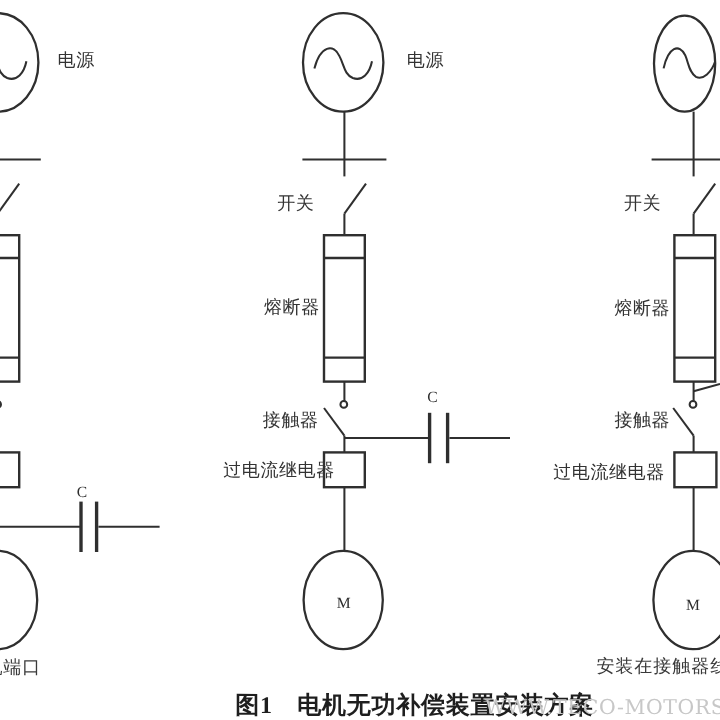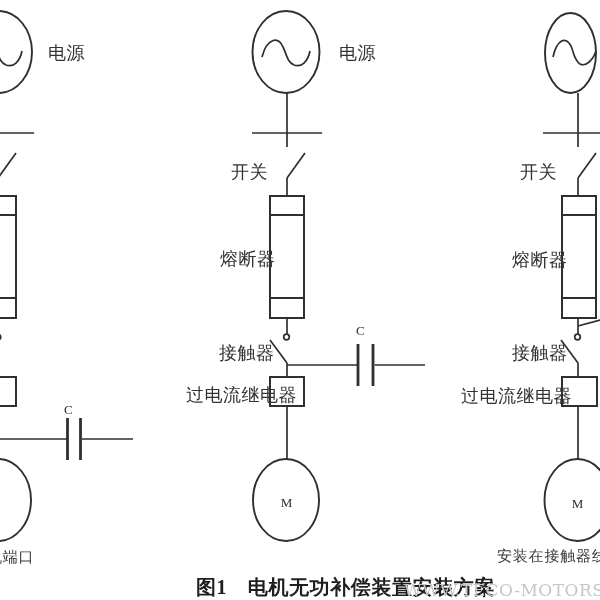--- a/index.html
+++ b/index.html
@@ -3,21 +3,21 @@
 <meta charset="utf-8">
 <style>
   html,body { margin:0; padding:0; background:#fff; }
   .stage {
     position:relative; width:600px; height:600px;
     background:#ffffff; overflow:hidden;
     font-family:"Liberation Serif","DejaVu Serif",serif;
   }
   .stage svg { position:absolute; left:0; top:0; }
   .lbl {
-    position:absolute; font-size:18px; letter-spacing:0.5px;
+    position:absolute; font-size:15px; letter-spacing:0.5px;
     color:#333333; white-space:nowrap; line-height:1.15;
   }
   .cap { font-size:15px; letter-spacing:0.8px; color:#3a3a3a; }
   .sm  { font-size:13px; letter-spacing:0; color:#2e2e2e; }
   .ctr { text-align:center; }
   .figcap {
     position:absolute; font-size:20px; font-weight:bold;
     letter-spacing:0.6px; color:#1e1e1e; white-space:nowrap;
   }
   .wm {

